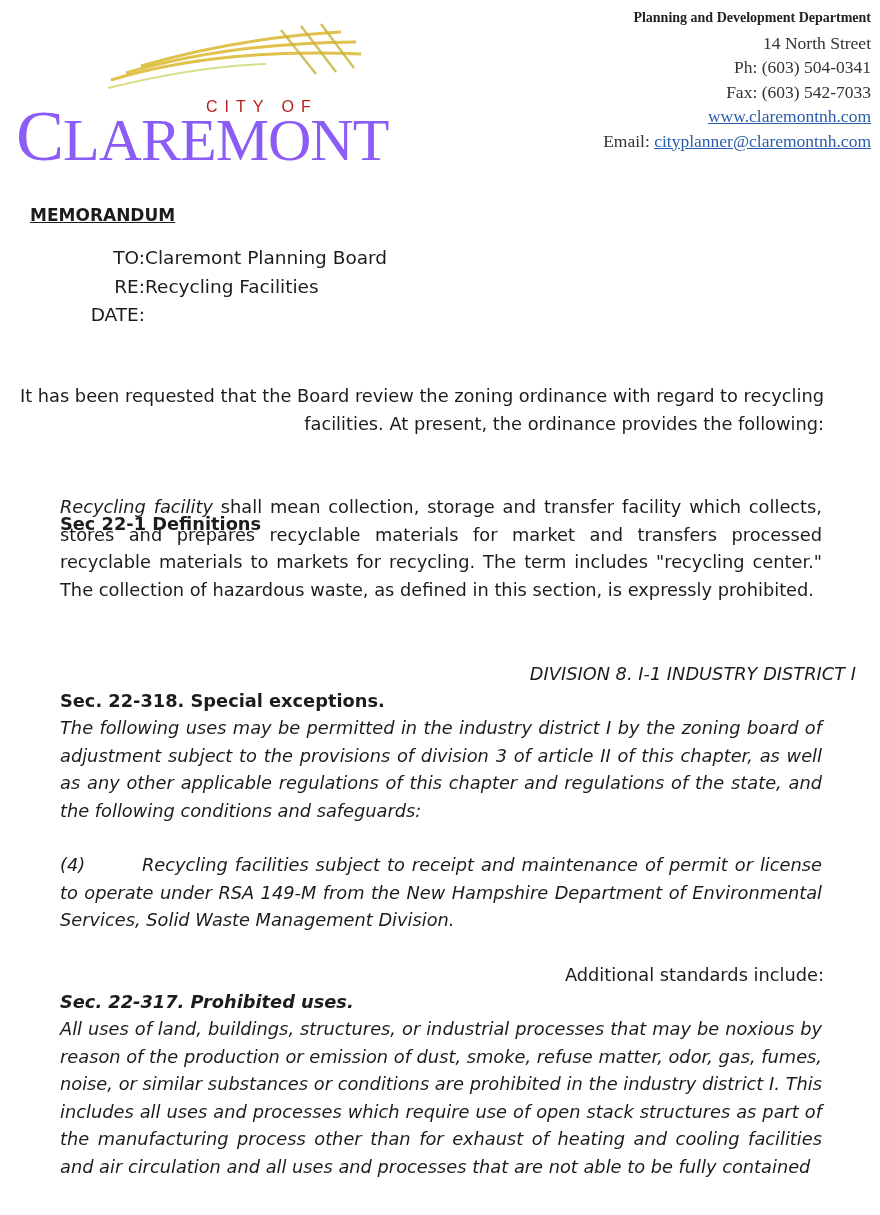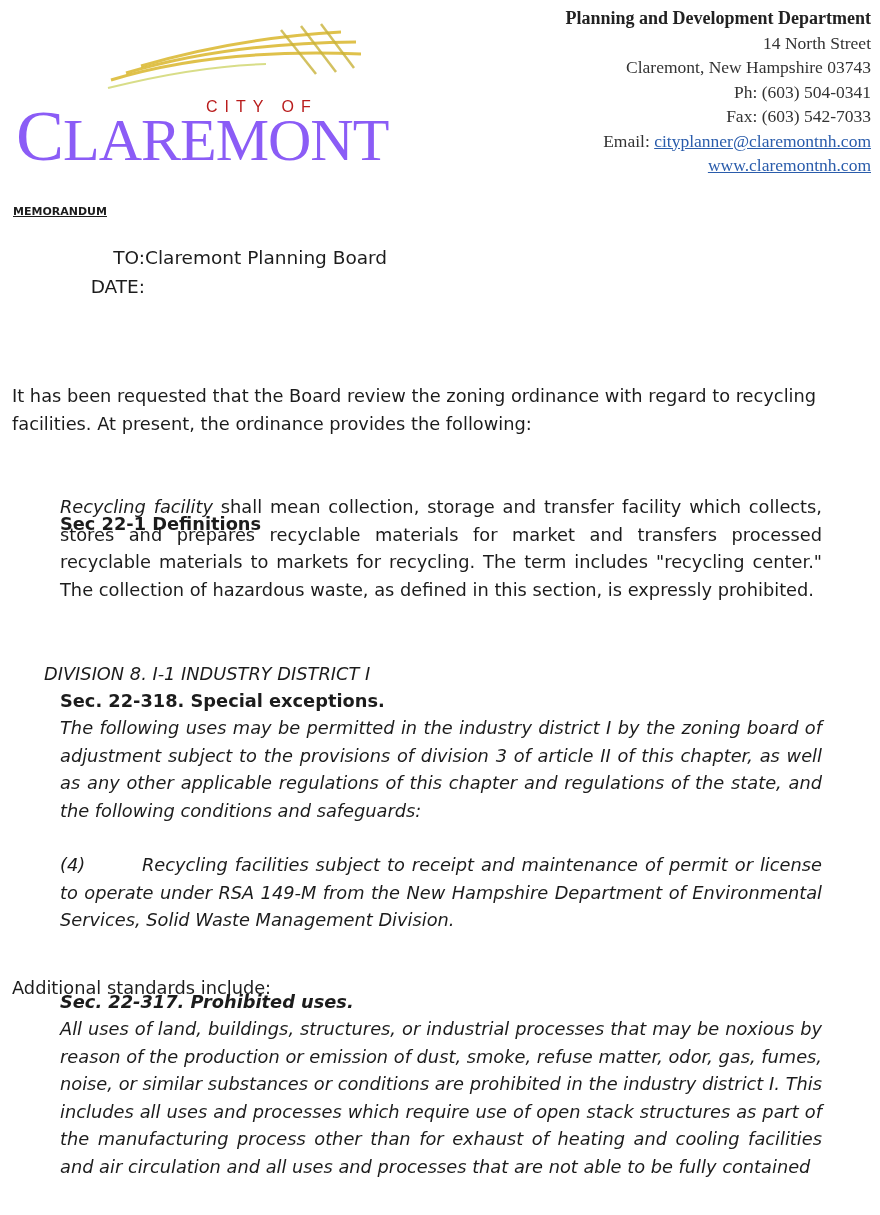--- a/index.html
+++ b/index.html
@@ -19,30 +19,30 @@
     position: absolute; left: 0; top: 82px;
     font-family: "Liberation Serif", serif; font-size: 60px; line-height: 1;
     color: #8b5cf6; letter-spacing: -1px;
   }
   .logo-name .big { font-size: 72px; }
   .letterhead {
     position: absolute; right: 9px; top: 6px; text-align: right;
     font-family: "Liberation Serif", serif; font-size: 17.5px; line-height: 24.5px;
     color: #333;
   }
-  .letterhead .dept { font-weight: bold; color: #222; font-size: 18px; }
+  .letterhead .dept { font-weight: bold; color: #222; font-size: 14px; }
   .letterhead a { color: #2a5cab; text-decoration: underline; }
   .memo-title {
-    position: absolute; left: 13px; top: 205px;
-    font-weight: bold; font-size: 11px; text-decoration: underline; letter-spacing: 0;
+    position: absolute; left: 30px; top: 205px;
+    font-weight: bold; font-size: 17px; text-decoration: underline; letter-spacing: 0;
   }
   .hdr-table { position: absolute; left: 12px; top: 244px; font-size: 18.5px; line-height: 28.5px; }
   .hdr-row { display: flex; text-align: right; }
   .hdr-label { width: 133px; }
-  .para { position: absolute; left: 12px; width: 812px; font-size: 17.8px; line-height: 27.6px; }
+  .para { position: absolute; left: 12px; width: 812px; font-size: 17.8px; line-height: 27.6px; text-align: right; }
   .indent { position: absolute; left: 60px; width: 762px; font-size: 17.8px; line-height: 27.6px; }
   .justify { text-align: justify; text-align-last: left; }
   .bold { font-weight: bold; }
   .ital { font-style: italic; }
   .tab4 { display: inline-block; width: 82px; }
 </style>
 </head>
 <body>
 
 <div class="logo">
@@ -55,43 +55,46 @@
     <path d="M305 6 L338 50" stroke="#c8b23a" stroke-width="2.5" fill="none" opacity="0.8"></path>
     <path d="M92 70 Q180 48 250 46" stroke="#c8cf55" stroke-width="2" fill="none" opacity="0.7"></path>
   </svg>
   <div class="logo-cityof">CITY OF</div>
   <div class="logo-name"><span class="big">C</span><span>LAREMONT</span></div>
 </div>
 
 <div class="letterhead">
   <div class="dept">Planning and Development Department</div>
   <div>14 North Street</div>
-  <div>Claremont, New Hampshire 03743</div>
   <div>Ph: (603) 504-0341</div>
   <div>Fax: (603) 542-7033</div>
+  <div><a>www.claremontnh.com</a></div>
   <div><span>Email: </span><a>cityplanner@claremontnh.com</a></div>
-  <div><a>www.claremontnh.com</a></div>
 </div>
 
 <div class="memo-title">MEMORANDUM</div>
 <div class="hdr-table">
   <div class="hdr-row">
     <span class="hdr-label">TO:</span>
     <span>Claremont Planning Board</span>
+  </div>
+  <div class="hdr-row">
+    <span class="hdr-label">RE:</span>
+    <span>Recycling Facilities</span>
   </div>
   <div class="hdr-row">
     <span class="hdr-label">DATE:</span>
   </div>
 </div>
 
 <div class="para" style="top:382px;">It has been requested that the Board review the zoning ordinance with regard to recycling facilities.  At present, the ordinance provides the following:</div>
 
 <div class="indent bold" style="top:466px;margin-top:44px;">Sec 22-1 Definitions</div>
 <div class="indent justify" style="top:493px;"><span class="ital">Recycling facility</span><span> shall mean collection, storage and transfer facility which collects, stores and prepares recyclable materials for market and transfers processed recyclable materials to markets for recycling. The term includes "recycling center." The collection of hazardous waste, as defined in this section, is expressly prohibited.</span></div>
 
 <div class="para ital" style="top:660px;margin-left:32px;">DIVISION 8. I-1 INDUSTRY DISTRICT I</div>
 <div class="indent bold" style="top:687px;">Sec. 22-318. Special exceptions.</div>
 <div class="indent ital justify" style="top:714px;">The following uses may be permitted in the industry district I by the zoning board of adjustment subject to the provisions of division 3 of article II of this chapter, as well as any other applicable regulations of this chapter and regulations of the state, and the following conditions and safeguards:</div>
 <div class="indent ital justify" style="top:851px;"><span class="tab4">(4)</span><span>Recycling facilities subject to receipt and maintenance of permit or license to operate under RSA 149-M from the New Hampshire Department of Environmental Services, Solid Waste Management Division.</span></div>
 
-<div class="para" style="top:961px;margin-top:13px;">Additional standards include:</div>
+<div class="para" style="top:961px;">Additional standards include:</div>
 <div class="indent bold ital" style="top:988px;">Sec. 22-317. Prohibited uses.</div>
 <div class="indent ital justify" style="top:1015px;">All uses of land, buildings, structures, or industrial processes that may be noxious by reason of the production or emission of dust, smoke, refuse matter, odor, gas, fumes, noise, or similar substances or conditions are prohibited in the industry district I. This includes all uses and processes which require use of open stack structures as part of the manufacturing process other than for exhaust of heating and cooling facilities and air circulation and all uses and processes that are not able to be fully contained</div>
 
 </body></html>

